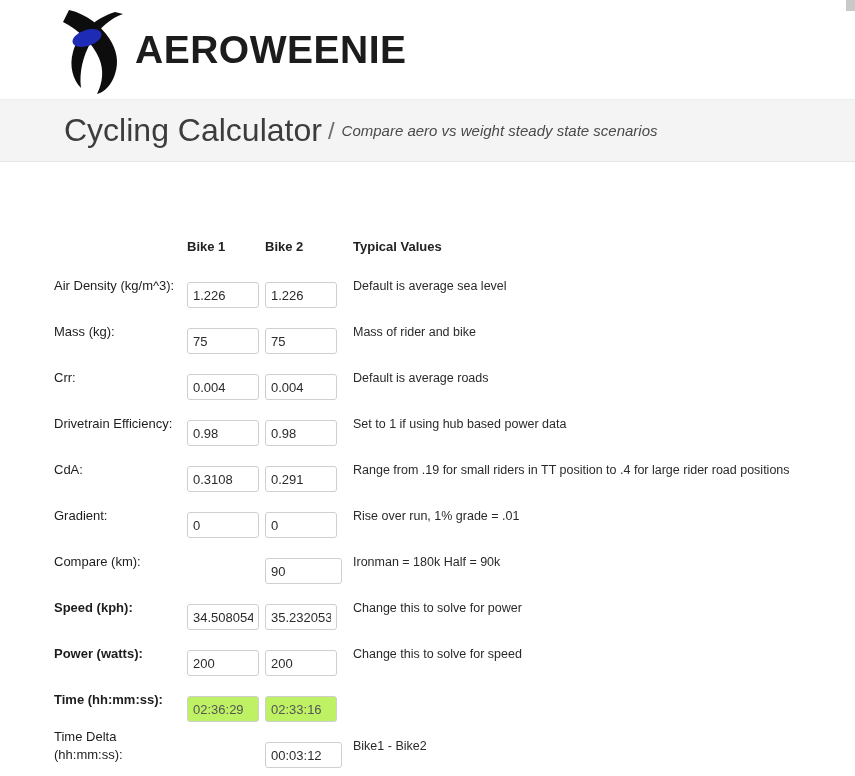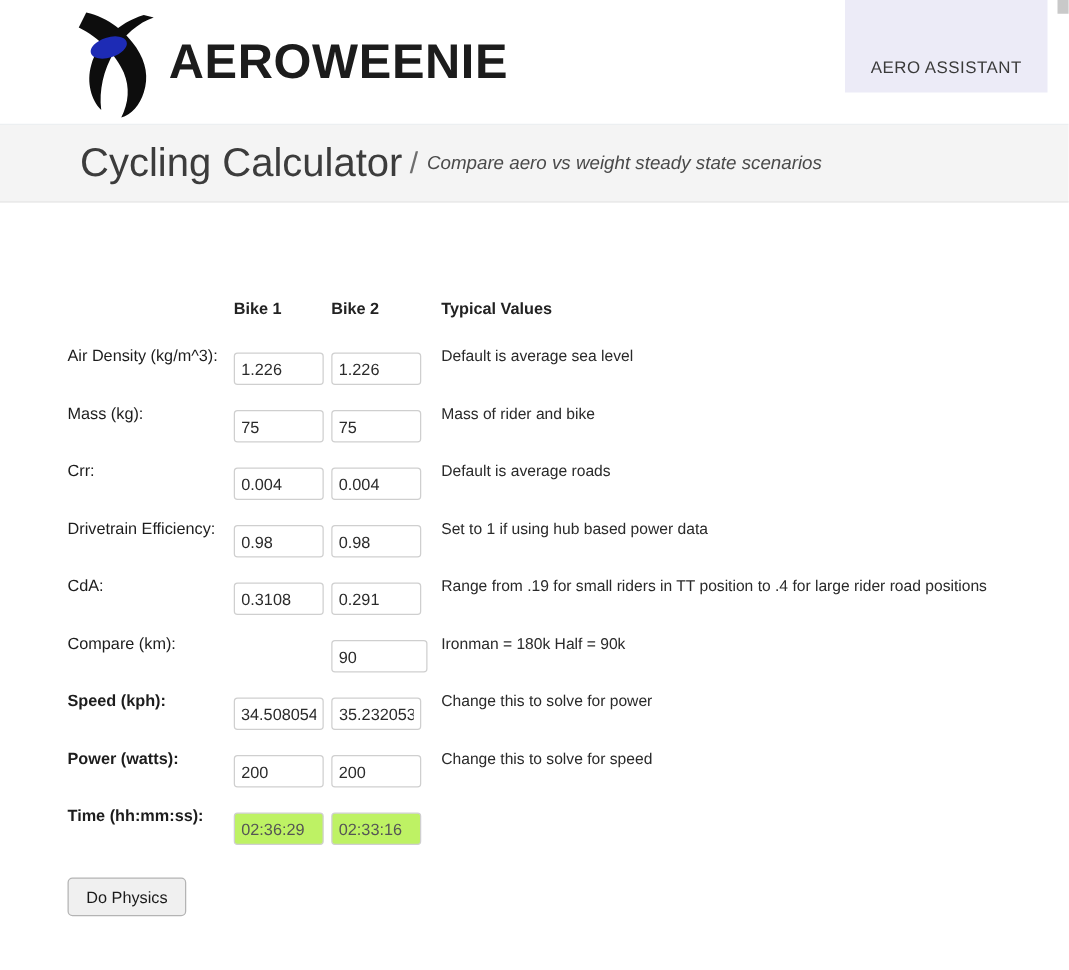--- a/index.html
+++ b/index.html
@@ -167,23 +167,20 @@
         <svg width="74" height="92" viewBox="0 0 74 92" xmlns="http://www.w3.org/2000/svg">
           <path d="M12 6 C30 10, 44 22, 52 34 C60 46, 62 58, 58 70 C55 80, 48 88, 40 90 C46 78, 47 66, 42 54 C36 40, 22 26, 6 18 Z" fill="#0d0d0d"></path>
           <path d="M66 10 C54 14, 42 24, 34 38 C26 52, 22 68, 24 84 C16 76, 12 62, 16 48 C21 30, 38 14, 58 8 Z" fill="#0d0d0d"></path>
           <ellipse cx="30" cy="34" rx="15" ry="8" transform="rotate(-18 30 34)" fill="#1d2bb5"></ellipse>
         </svg>
       </span>
       <span class="logo-text">
         <span>AEROWEENIE</span>
       </span>
     </div>
-    <div class="aero-assistant">
-      <span>AERO ASSISTANT</span>
-    </div>
     <div class="scroll-nub"></div>
   </div>
 
   <div class="title-band">
     <span class="title-main">Cycling Calculator</span>
     <span class="title-slash">/</span>
     <span class="title-sub">Compare aero vs weight steady state scenarios</span>
   </div>
 
   <div class="form-area">
@@ -221,20 +218,26 @@
             <td class="col-b2"><input class="cell" type="text" value="0.98" style=""></td>
             <td class="col-note"><span class="note">Set to 1 if using hub based power data</span></td>
           </tr>
           <tr>
             <td class="col-label"><span class="rowlabel">CdA:</span></td>
             <td class="col-b1"><input class="cell" type="text" value="0.3108" style=""></td>
             <td class="col-b2"><input class="cell" type="text" value="0.291" style=""></td>
             <td class="col-note"><span class="note">Range from .19 for small riders in TT position to .4 for large rider road positions</span></td>
           </tr>
           <tr>
+            <td class="col-label"><span class="rowlabel">Gradient:</span></td>
+            <td class="col-b1"><input class="cell" type="text" value="0" style=""></td>
+            <td class="col-b2"><input class="cell" type="text" value="0" style=""></td>
+            <td class="col-note"><span class="note">Rise over run, 1% grade = .01</span></td>
+          </tr>
+          <tr>
             <td class="col-label"><span class="rowlabel">Compare (km):</span></td>
             <td class="col-b1" colspan="2">
               <div class="centered-cell">
                 <input class="cell wide" type="text" value="90" style="">
               </div>
             </td>
             <td class="col-note"><span class="note">Ironman = 180k Half = 90k</span></td>
           </tr>
           <tr>
             <td class="col-label"><span class="rowlabel bold">Speed (kph):</span></td>
@@ -247,20 +250,29 @@
             <td class="col-b1"><input class="cell" type="text" value="200" style=""></td>
             <td class="col-b2"><input class="cell" type="text" value="200" style=""></td>
             <td class="col-note"><span class="note">Change this to solve for speed</span></td>
           </tr>
           <tr>
             <td class="col-label"><span class="rowlabel bold">Time (hh:mm:ss):</span></td>
             <td class="col-b1"><input class="cell readonly" type="text" readonly="" value="02:36:29" style=""></td>
             <td class="col-b2"><input class="cell readonly" type="text" readonly="" value="02:33:16" style=""></td>
             <td class="col-note"><span class="note"></span></td>
           </tr>
+          <tr>
+            <td class="col-label"><span class="rowlabel">Time Delta (hh:mm:ss):</span></td>
+            <td class="col-b1" colspan="2">
+              <div class="centered-cell">
+                <input class="cell wide" type="text" value="00:03:12" style="">
+              </div>
+            </td>
+            <td class="col-note"><span class="note">Bike1 - Bike2</span></td>
+          </tr>
         </tbody>
     </table>
 
     <div class="btn-row" style="padding-left:0;">
       <button class="do-physics">Do Physics</button>
     </div>
   </div>
 
 </div>
 

